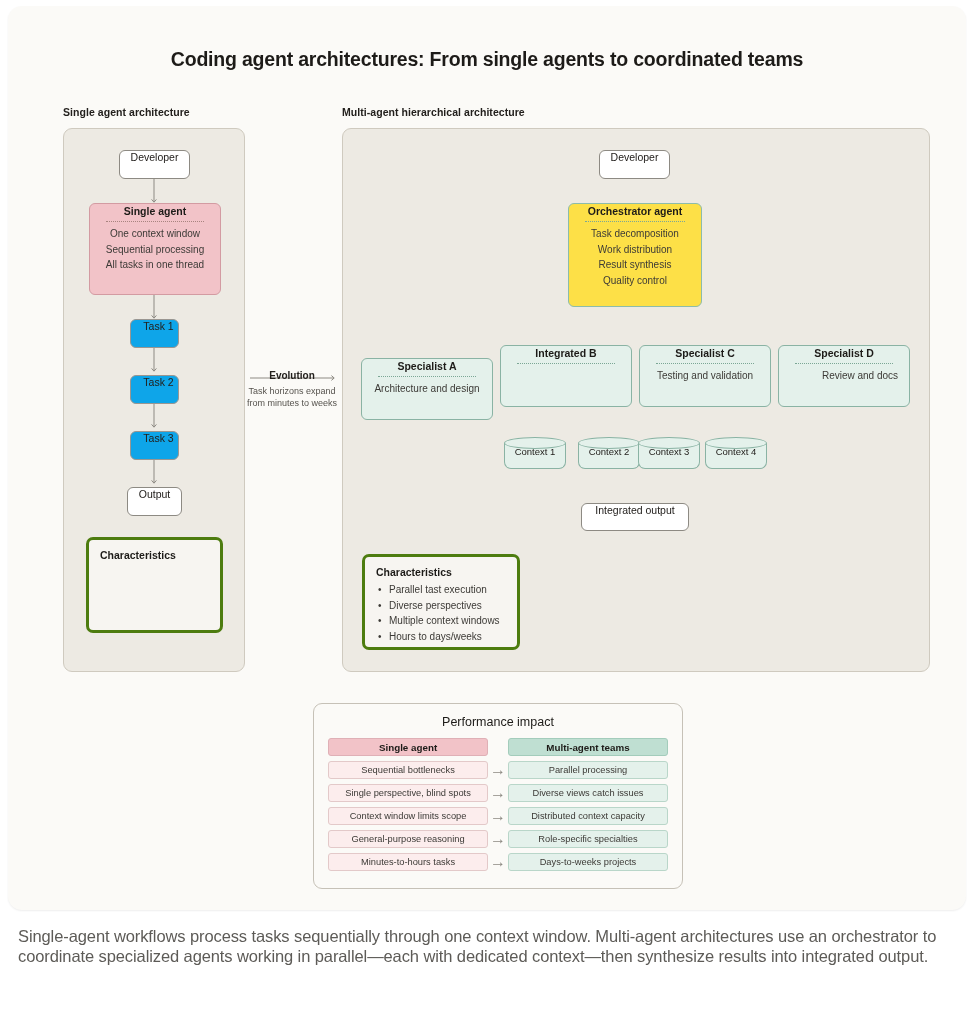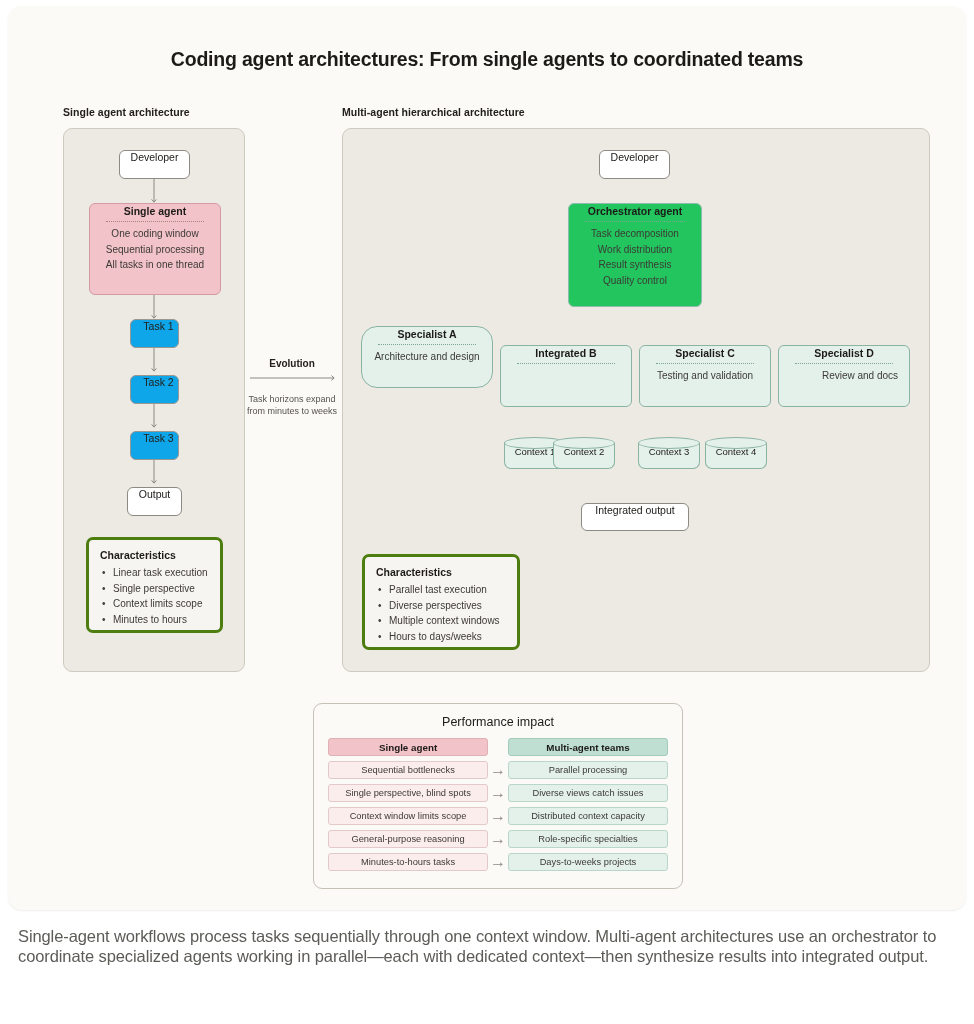--- a/index.html
+++ b/index.html
@@ -41,21 +41,21 @@
   .node{
     position:absolute;box-sizing:border-box;
     border:1px solid #8d8a83;border-radius:6px;
     display:flex;flex-direction:column;align-items:center;justify-content:flex-start;
     text-align:center;
   }
   .node .nt{font-size:10.5px;color:#23201d;}
   .white{background:#ffffff;}
   .pinkdeep{background:#f2c3c8;border-color:#d39ba2;}
   .pinklight{background:#0ea5e9;border-color:#9a9691;padding-left:8px;}
-  .greendeep{background:#22c55e;border-color:#8cbcab;}
+  .greendeep{background:#fde047;border-color:#8cbcab;}
   .greenlight{background:#e4f1eb;border-color:#8ab3a4;}
 
   .hdr{font-size:10.5px;font-weight:700;color:#1d1b18;line-height:14px;}
   .sep{
     width:76%;height:0;border-top:1.5px dotted #a8847f;
     margin:3px 0 4px;
   }
   .sep.g{border-top-color:#7ba795;}
   .lines{font-size:10px;line-height:15.5px;color:#3c3a36;}
   .lines div{white-space:nowrap;}
@@ -69,22 +69,22 @@
   .chars ul{margin:0;padding-left:13px;list-style:none;}
   .chars li{
     font-size:10px;line-height:15.5px;color:#3c3a36;position:relative;
   }
   .chars li:before{
     content:"•";position:absolute;left:-11px;color:#3c3a36;
   }
 
   
   .evo{position:absolute;left:238px;top:352px;width:92px;text-align:center;}
-  .evo .etitle{font-size:10px;font-weight:700;color:#23201d;}
-  .evo .esub{font-size:9px;line-height:12px;color:#56534e;margin-top:24px;}
+  .evo .etitle{font-size:10px;font-weight:700;color:#23201d;margin-top:12px;}
+  .evo .esub{font-size:9px;line-height:12px;color:#56534e;margin-top:4px;}
 
   
   .cyl{position:absolute;width:62px;height:32px;padding-left:24px;}
   .cyl .body{
     position:absolute;left:0;top:6px;width:62px;height:26px;box-sizing:border-box;
     background:#e4f1eb;border:1px solid #8ab3a4;border-top:none;
     border-radius:0 0 7px 7px;
   }
   .cyl .top{
     position:absolute;left:0;top:0;width:62px;height:12px;box-sizing:border-box;
@@ -181,47 +181,41 @@
     </svg>
 
     <div class="node white" style="left:111px;top:144px;width:71px;height:29px;">
       <span class="nt">Developer</span>
     </div>
 
     <div class="node pinkdeep" style="left:81px;top:197px;width:132px;height:92px;">
       <div class="hdr">Single agent</div>
       <div class="sep"></div>
       <div class="lines">
-        <div>One coding window</div>
+        <div>One context window</div>
         <div>Sequential processing</div>
         <div>All tasks in one thread</div>
       </div>
     </div>
 
     <div class="node pinklight" style="left:122px;top:313px;width:49px;height:29px;">
       <span class="nt">Task 1</span>
     </div>
     <div class="node pinklight" style="left:122px;top:369px;width:49px;height:29px;">
       <span class="nt">Task 2</span>
     </div>
     <div class="node pinklight" style="left:122px;top:425px;width:49px;height:29px;">
       <span class="nt">Task 3</span>
     </div>
     <div class="node white" style="left:119px;top:481px;width:55px;height:29px;">
       <span class="nt">Output</span>
     </div>
 
     <div class="chars" style="left:78px;top:531px;width:137px;height:96px;">
       <h4>Characteristics</h4>
-      <ul>
-        <li>Linear task execution</li>
-        <li>Single perspective</li>
-        <li>Context limits scope</li>
-        <li>Minutes to hours</li>
-      </ul>
     </div>
 
     <div class="evo">
       <div class="etitle">Evolution</div>
       <div class="esub">Task horizons expand from minutes to weeks</div>
     </div>
 
     <div class="sec-label" style="left:334px;top:100px;">Multi-agent hierarchical architecture</div>
     <div class="panel panel-right"></div>
 
@@ -233,21 +227,21 @@
       <div class="hdr">Orchestrator agent</div>
       <div class="sep g"></div>
       <div class="lines">
         <div>Task decomposition</div>
         <div>Work distribution</div>
         <div>Result synthesis</div>
         <div>Quality control</div>
       </div>
     </div>
 
-    <div class="node greenlight" style="left:353px;top:320px;width:132px;height:62px;border-radius:16px;">
+    <div class="node greenlight" style="left:353px;top:352px;width:132px;height:62px;">
       <div class="hdr">Specialist A</div>
       <div class="sep g"></div>
       <div class="lines" style="padding:0 8px;">Architecture and design</div>
     </div>
     <div class="node greenlight" style="left:492px;top:339px;width:132px;height:62px;">
       <div class="hdr">Integrated B</div>
       <div class="sep g"></div>
     </div>
     <div class="node greenlight" style="left:631px;top:339px;width:132px;height:62px;">
       <div class="hdr">Specialist C</div>
@@ -258,21 +252,21 @@
       <div class="hdr">Specialist D</div>
       <div class="sep g"></div>
       <div class="lines" style="padding:0 8px;margin-left:32px;">Review and docs</div>
     </div>
 
     <div class="cyl" style="left:496px;top:431px;">
       <div class="body"></div>
       <div class="top"></div>
       <div class="lbl">Context 1</div>
     </div>
-    <div class="cyl" style="left:545px;top:431px;">
+    <div class="cyl" style="left:570px;top:431px;">
       <div class="body"></div>
       <div class="top"></div>
       <div class="lbl">Context 2</div>
     </div>
     <div class="cyl" style="left:630px;top:431px;">
       <div class="body"></div>
       <div class="top"></div>
       <div class="lbl">Context 3</div>
     </div>
     <div class="cyl" style="left:697px;top:431px;">

